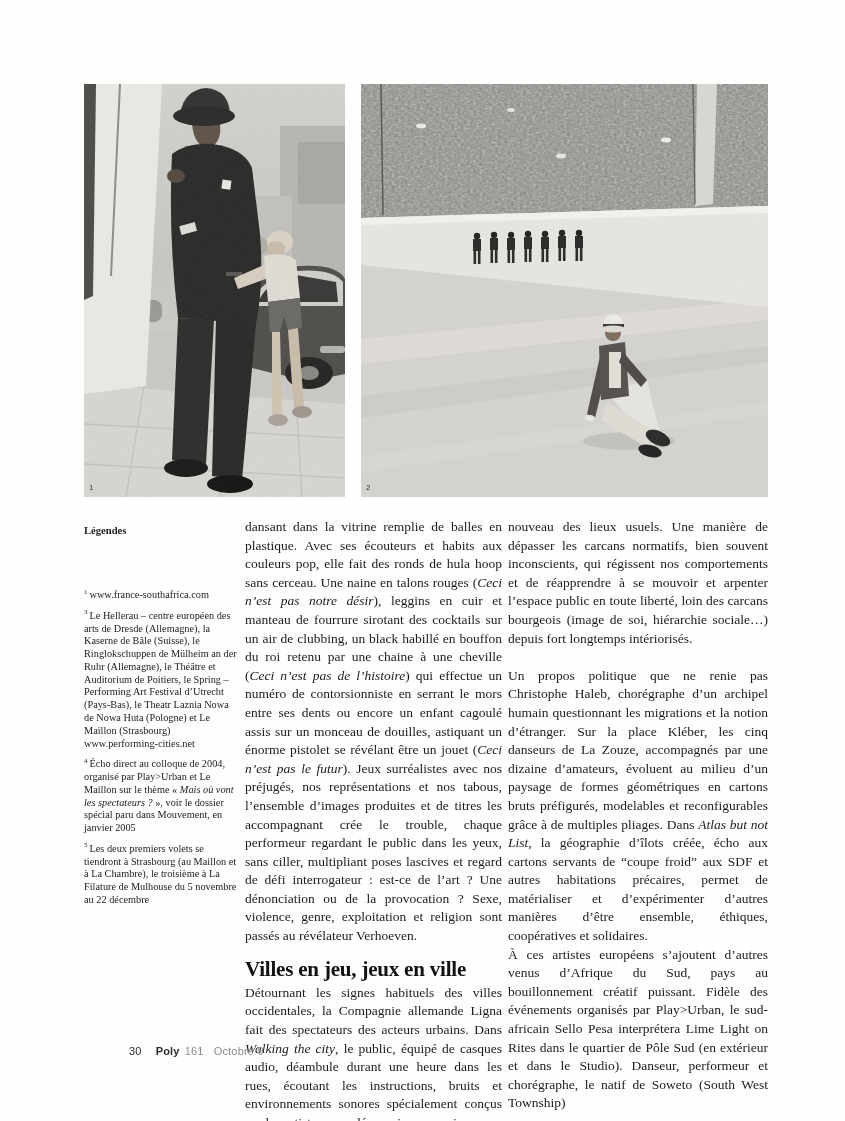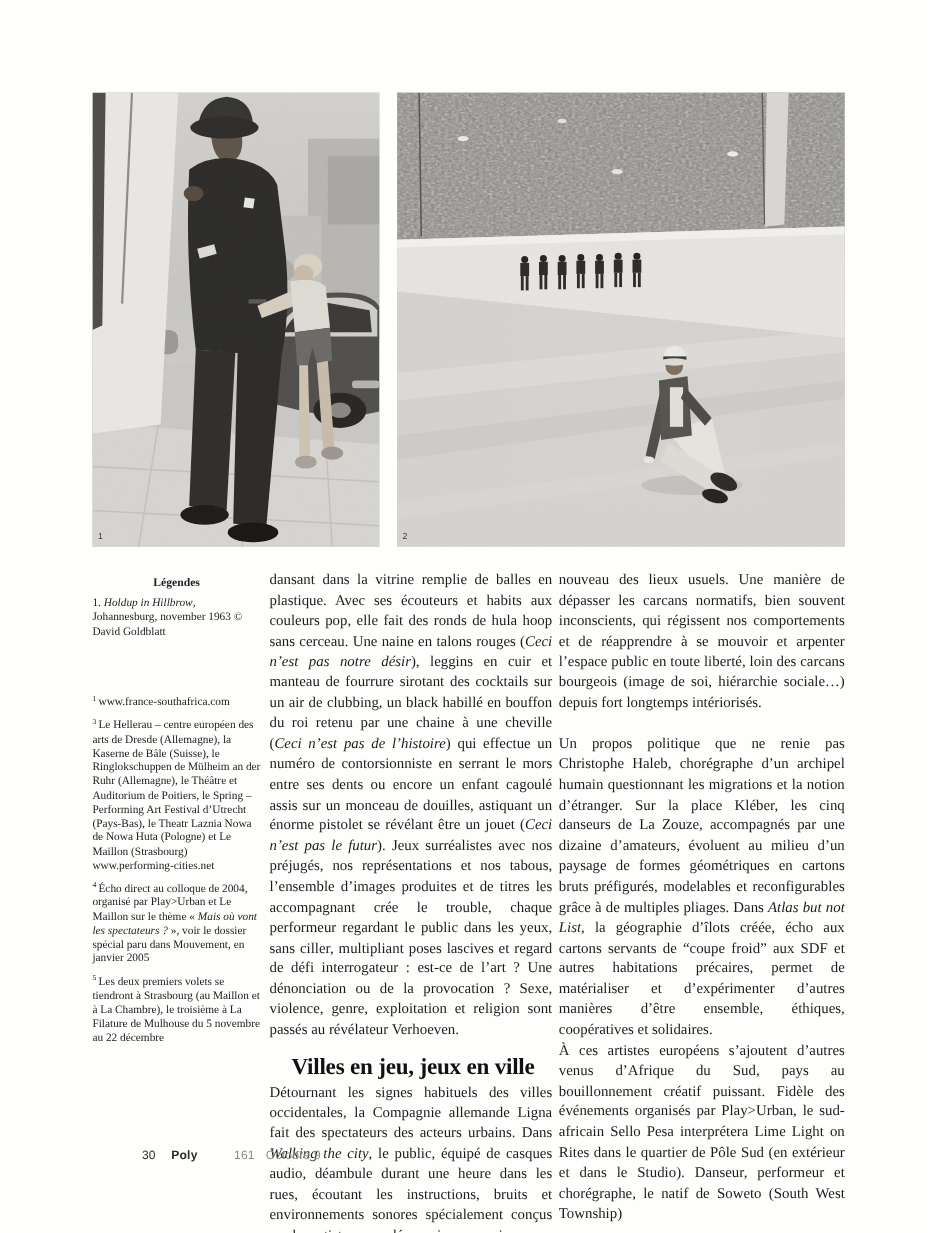--- a/index.html
+++ b/index.html
@@ -11,45 +11,45 @@
   .photo{position:absolute;top:84px;margin:0;overflow:hidden;background:#cfcecb;}
   .photo-1{left:84px;width:261px;height:413px;}
   .photo-2{left:361px;width:407px;height:413px;}
   .photo svg{display:block;width:100%;height:100%;}
   .photo-num{
     position:absolute;left:5px;bottom:5px;font-family:"Liberation Sans",sans-serif;
     font-size:8px;color:#3c3c3a;line-height:1;
   }
   
   .col-left{position:absolute;left:84px;top:524px;width:153px;font-size:10.3px;line-height:1.24;}
-  .legendes-heading{margin:0 0 6px;font-size:10.6px;font-weight:bold;text-align:center;}
+  .legendes-heading{margin:0 0 6px;font-size:10.6px;font-weight:bold;}
   .caption{margin:0 0 7px;}
   .footnotes{margin-top:52px;}
   .footnote{margin:0 0 8px;}
   .footnote sup{font-size:7px;line-height:0;margin-right:2px;}
   .fn-url{display:block;}
   .it{font-style:italic;}
   
   .col-body{position:absolute;top:518px;font-size:13.5px;line-height:18.6px;text-align:justify;}
   .col-mid{left:245px;width:257px;}
   .col-right{left:508px;width:260px;}
   .col-body p{margin:0;}
   .col-right .para-gap{margin-top:18.6px;}
   .section-heading{
-    font-size:21px;line-height:1.1;font-weight:bold;margin:12px 16px 3px;
-    letter-spacing:-0.2px;text-align:right;color:#111;
+    font-size:21px;line-height:1.1;font-weight:bold;margin:12px 0 3px;
+    letter-spacing:-0.2px;text-align:left;color:#111;
   }
   
   .footer{
     position:absolute;left:84px;top:1045px;font-family:"Liberation Sans",sans-serif;
     font-size:11px;color:#8a8a88;letter-spacing:0.2px;
   }
   .footer .pg{font-weight:normal;color:#2b2b2a;margin-right:14px;margin-left:45px;}
   .footer .mag{font-weight:bold;color:#2b2b2a;margin-right:5px;}
-  .footer .issue{margin-right:10px;margin-left:28px;}
+  .footer .issue{margin-right:10px;}
 </style>
 </head>
 <body>
 
 <div class="page">
 
   <svg width="0" height="0" style="position:absolute" aria-hidden="true">
     <defs>
       <filter id="crowd">
           <feTurbulence type="fractalNoise" baseFrequency="0.32 0.5" numOctaves="3" seed="7"></feTurbulence>
@@ -215,21 +215,20 @@
         <ellipse cx="252" cy="245" rx="12.5" ry="3.4" fill="#dddbd4"></ellipse>
       </g>
       <rect width="407" height="413" filter="url(#grain)" opacity="0.05"></rect>
     </svg>
     <span class="photo-num">2</span>
   </figure>
 
   <aside class="col-left">
     <div>
       <h4 class="legendes-heading">Légendes</h4>
-      <p class="caption"><span>1. </span><span class="it">Holdup in Hillbrow</span><span>, Johannesburg, november 1963 © David Goldblatt</span></p>
     </div>
     <div class="footnotes">
       <p class="footnote"><sup>1</sup><span>www.france-southafrica.com</span></p>
       <p class="footnote"><sup>3</sup><span>Le Hellerau – centre européen des arts de Dresde (Allemagne), la Kaserne de Bâle (Suisse), le Ringlokschuppen de Mülheim an der Ruhr (Allemagne), le Théâtre et Auditorium de Poitiers, le Spring – Performing Art Festival d’Utrecht (Pays-Bas), le Theatr Laznia Nowa de Nowa Huta (Pologne) et Le Maillon (Strasbourg)</span><span class="fn-url">www.performing-cities.net</span></p>
       <p class="footnote"><sup>4</sup><span>Écho direct au colloque de 2004, organisé par Play&gt;Urban et Le Maillon sur le thème « </span><span class="it">Mais où vont les spectateurs ? </span><span>», voir le dossier spécial paru dans Mouvement, en janvier 2005</span></p>
       <p class="footnote"><sup>5</sup><span>Les deux premiers volets se tiendront à Strasbourg (au Maillon et à La Chambre), le troisième à La Filature de Mulhouse du 5 novembre au 22 décembre</span></p>
     </div>
   </aside>
 
   <div class="col-body col-mid">

